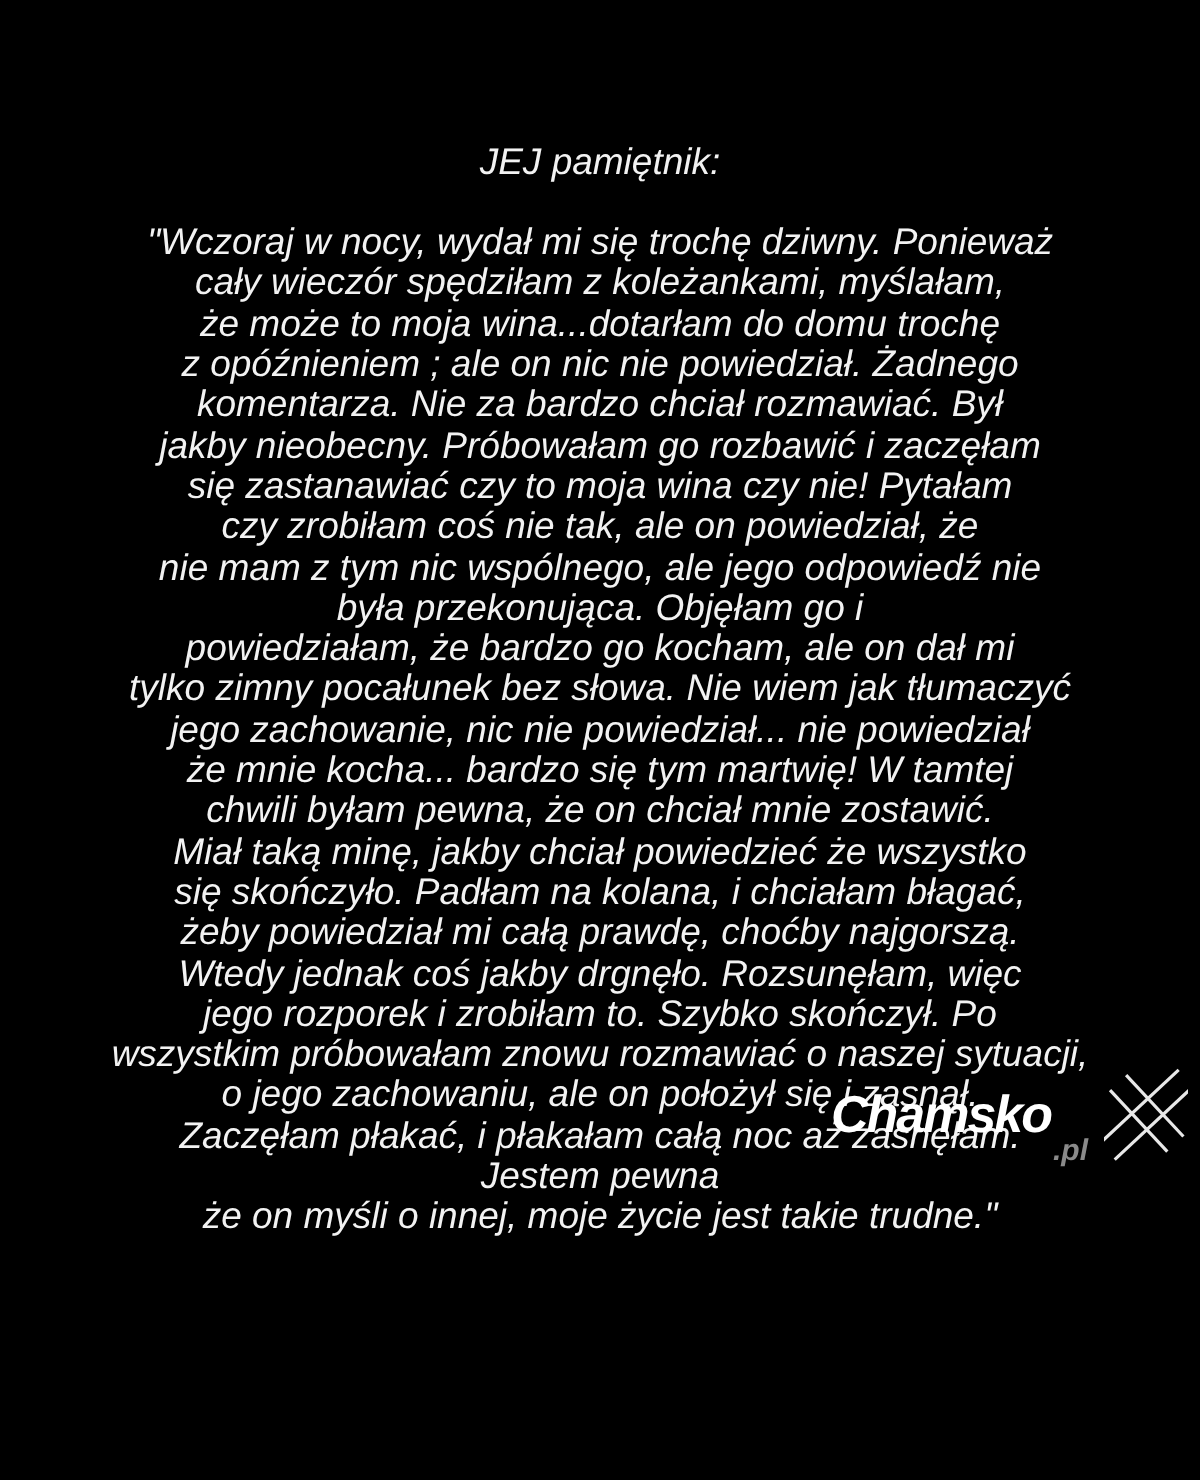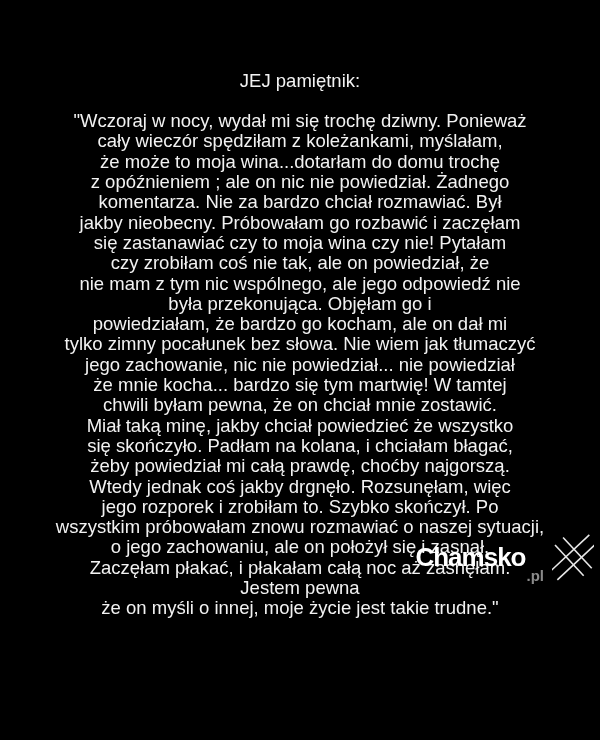--- a/index.html
+++ b/index.html
@@ -9,20 +9,21 @@
     background: #000000;
     overflow: hidden;
     font-family: "Liberation Sans", "DejaVu Sans", sans-serif;
   }
   .meme {
     position: relative;
     width: 600px;
     height: 592px;
     background: #000000;
     color: #f2f2f2;
+    font-style: italic;
   }
   .text-block {
     position: absolute;
     left: 0;
     top: 30px;
     width: 100%;
     text-align: center;
     font-size: 18.5px;
     line-height: 20.3px;
     font-weight: 400;

